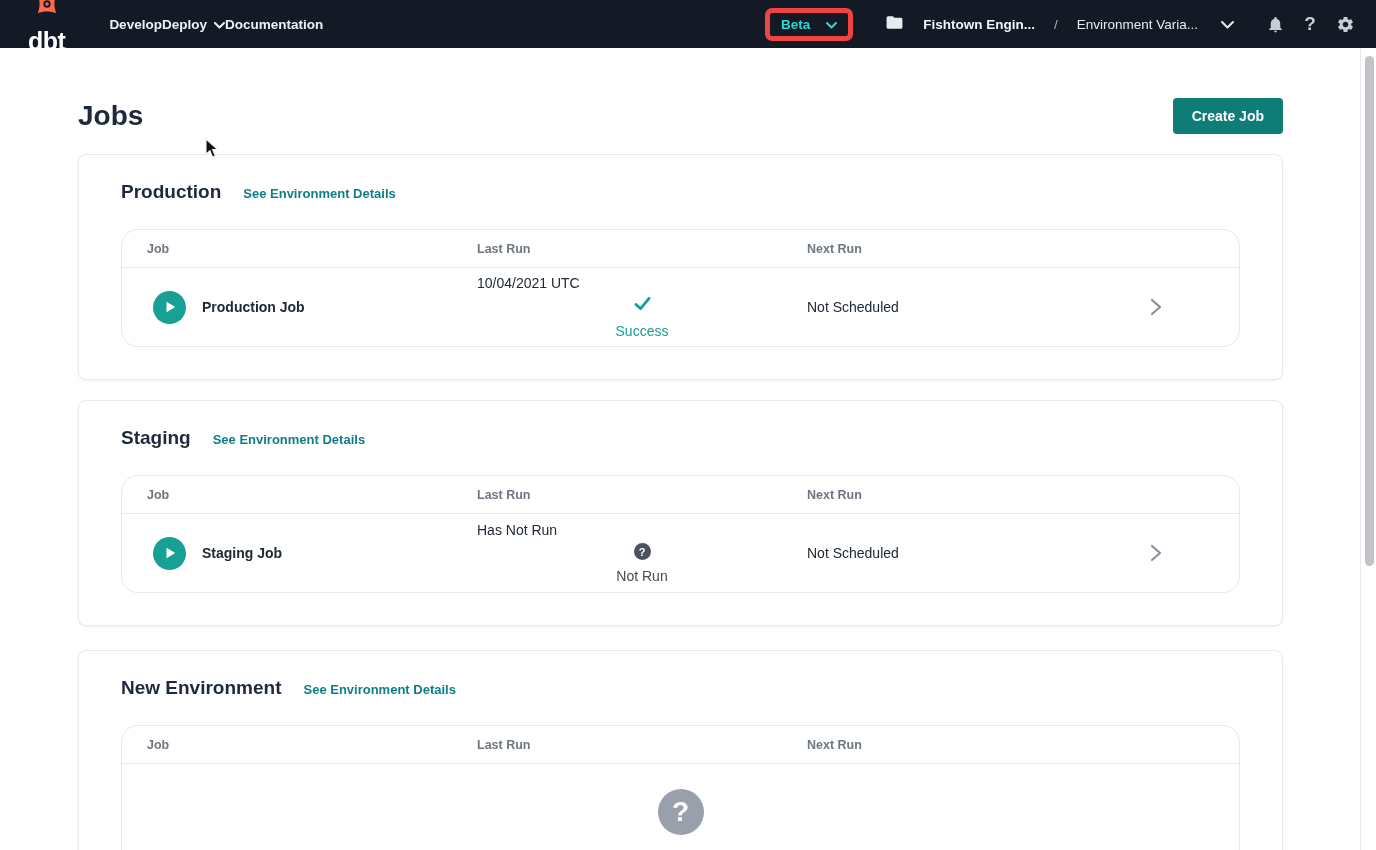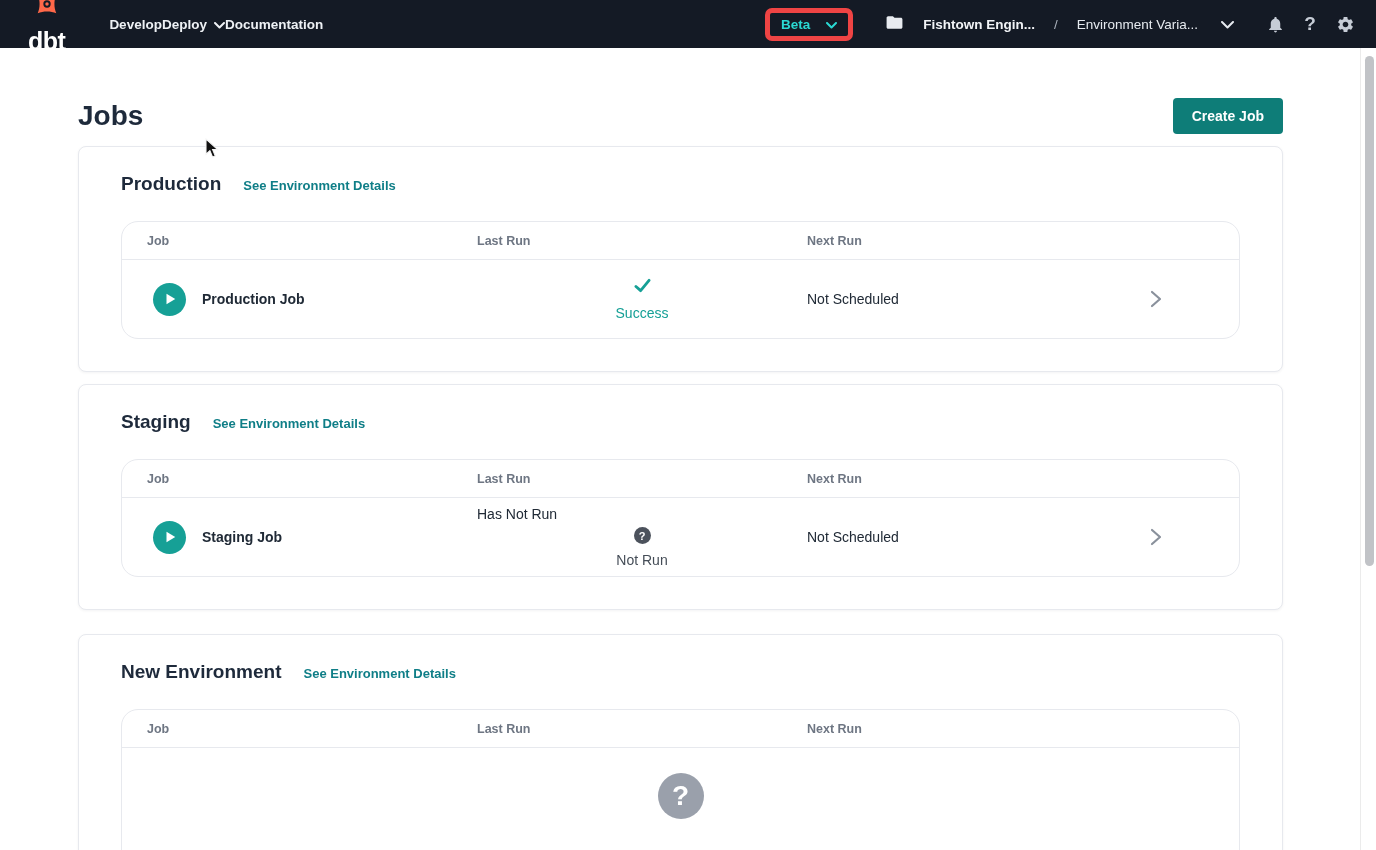--- a/index.html
+++ b/index.html
@@ -30,21 +30,21 @@
   
   .content { width:1205px; margin-left:78px; }
   .page-head { display:flex; align-items:center; justify-content:space-between;
                margin-top:50px; }
   .page-title { font-size:28px; font-weight:bold; color:#1e2a3b; }
   .create-btn { background:#0e7d78; color:#ffffff; border:none; border-radius:4px;
                 height:36px; padding:0 19px; font-size:14px; font-weight:bold;
                 font-family:inherit; cursor:pointer; }
 
   .env-card { border:1px solid #e7e9ee; border-radius:8px; background:#ffffff;
-              box-shadow:0 1px 3px rgba(20,26,37,0.05); margin-top:12px;
+              box-shadow:0 1px 3px rgba(20,26,37,0.05); margin-top:20px;
               padding:26px 42px 32px 42px; }
   .env-head { display:flex; align-items:baseline; gap:22px; }
   .env-name { font-size:19px; font-weight:bold; color:#1e2a3b; }
   .env-link { font-size:13px; font-weight:bold; color:#0f7e87; cursor:pointer; }
 
   .job-table { border:1px solid #e7e9ee; border-radius:17px; margin-top:26px; overflow:hidden; }
   .t-head { display:grid; grid-template-columns:355px 330px 1fr 110px; height:38px;
             align-items:center; border-bottom:1px solid #e7e9ee; }
   .t-head span { font-size:12.5px; font-weight:bold; color:#6e7683; }
   .t-head span:first-child { padding-left:25px; }
@@ -176,20 +176,21 @@
       <div class="t-row">
         <div class="job-cell">
           <span class="play-btn">
             <svg width="14" height="14" viewBox="0 0 16 16">
                 <polygon points="4,2 14,8 4,14" fill="#ffffff"></polygon>
               </svg>
           </span>
           <span class="job-name">Production Job</span>
         </div>
         <div class="lastrun-cell">
+          <span class="lastrun-date">10/04/2021 UTC</span>
           <span class="status-line">
             <span>
               <svg width="17" height="15" viewBox="0 0 18 16">
                   <polyline points="2,9 7,13.5 16,2.5" fill="none" stroke="#16a096" stroke-width="3" stroke-linecap="round" stroke-linejoin="round"></polyline>
                 </svg>
             </span>
             <span class="status-success">Success</span>
           </span>
         </div>
         <div class="nextrun-cell">Not Scheduled</div>

